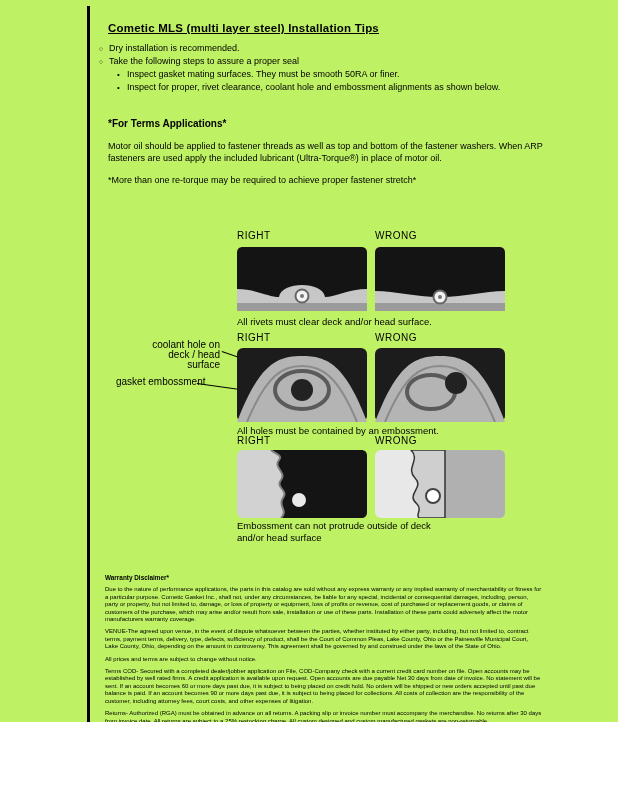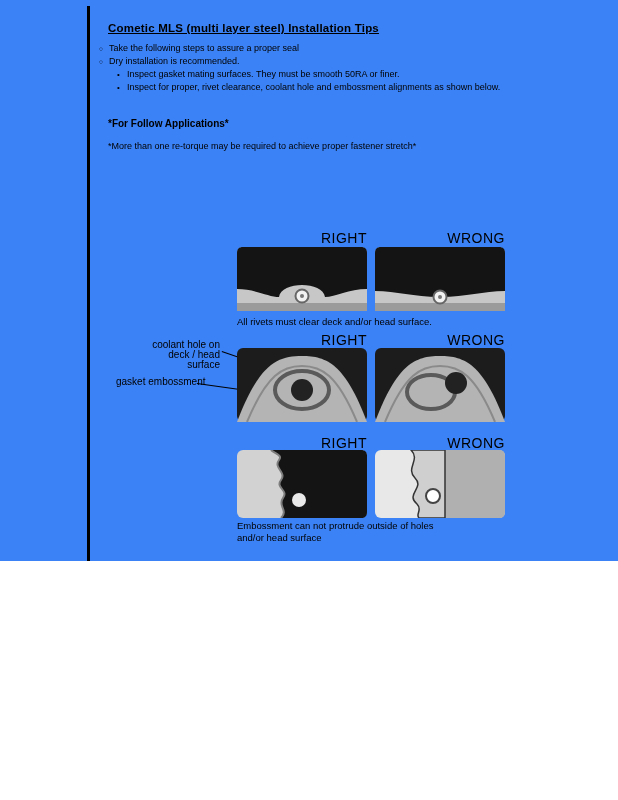--- a/index.html
+++ b/index.html
@@ -3,21 +3,21 @@
 <meta charset="utf-8">
 <style>
   * { margin:0; padding:0; box-sizing:border-box; }
   html,body { width:618px; height:800px; }
   body {
     background:#ffffff;
     font-family:"Liberation Sans", sans-serif;
     color:#000;
     -webkit-font-smoothing:antialiased;
   }
-  #page { position:relative; width:618px; height:561px; background:#3b82f6; overflow:hidden; }
+  #page { position:relative; width:618px; height:722px; background:#bef264; overflow:hidden; }
 
   .spine { position:absolute; left:87px; top:6px; width:3px; height:740px; background:#000; }
 
   .title {
     position:absolute; left:108px; top:22px;
     font-size:11.5px; font-weight:bold; text-decoration:underline;
     letter-spacing:0.2px;
   }
 
   .tips { position:absolute; left:99px; top:43px; width:450px; font-size:9px; line-height:11px; }
@@ -27,21 +27,21 @@
   .b-row.sub .b-mark { font-size:8px; }
   .b-text { flex:1; }
 
   .diesel { position:absolute; left:108px; top:118px; width:447px; font-size:9px; line-height:12px; }
   .diesel h2 { font-size:10px; font-weight:bold; margin-bottom:10px; }
   .diesel p { margin-bottom:10px; }
   .diesel p.note { margin-bottom:16px; }
 
   .diagrams { position:absolute; left:0; top:228px; width:618px; height:318px; }
   .hdr-row { position:absolute; left:237px; width:268px; display:flex; gap:8px; }
-  .hdr-row span { flex:0 0 130px; text-align:right; font-size:14px; letter-spacing:0.5px; }
+  .hdr-row span { flex:0 0 130px; text-align:left; font-size:10px; letter-spacing:0.5px; }
   .panel-row { position:absolute; left:237px; display:flex; gap:8px; }
   .panel-row svg { display:block; }
   .caption { position:absolute; left:237px; font-size:9.5px; line-height:11.5px; }
 
   .r1h { top:2px; }   .r1p { top:19px; }  .c1 { top:88px;text-align:right; }
   .r2h { top:104px; } .r2p { top:120px; } .c2 { top:197px; }
   .r3h { top:207px; } .r3p { top:222px; } .c3 { top:292px; width:218px; }
 
   .callout { position:absolute; font-size:10px; line-height:10px; }
   .callout.l1 { left:138px; top:112px; width:82px; text-align:right; }
@@ -62,38 +62,39 @@
 
 <div id="page">
 
   <div class="spine"></div>
 
   <h1 class="title">Cometic MLS (multi layer steel) Installation Tips</h1>
 
   <div class="tips">
     <div class="b-row">
       <span class="b-mark">○</span>
-      <span class="b-text">Take the following steps to assure a proper seal</span>
+      <span class="b-text">Dry installation is recommended.</span>
     </div>
     <div class="b-row">
       <span class="b-mark">○</span>
-      <span class="b-text">Dry installation is recommended.</span>
+      <span class="b-text">Take the following steps to assure a proper seal</span>
     </div>
     <div class="b-row sub">
       <span class="b-mark">•</span>
       <span class="b-text">Inspect gasket mating surfaces.  They must be smooth 50RA or finer.</span>
     </div>
     <div class="b-row sub">
       <span class="b-mark">•</span>
       <span class="b-text">Inspect for proper, rivet clearance, coolant hole and embossment alignments as shown below.</span>
     </div>
   </div>
 
   <div class="diesel">
-    <h2>*For Follow Applications*</h2>
+    <h2>*For Terms Applications*</h2>
+    <p>Motor oil should be applied to fastener threads as well as top and bottom of the fastener washers. When ARP fasteners are used apply the included lubricant (Ultra-Torque®) in place of motor oil.</p>
     <p class="note">*More than one re-torque may be required to achieve proper fastener stretch*</p>
   </div>
 
   <div class="diagrams">
 
     <div class="hdr-row r1h">
       <span>RIGHT</span>
       <span>WRONG</span>
     </div>
     <div class="panel-row r1p">
@@ -131,41 +132,42 @@
         <circle cx="65" cy="42" r="11" fill="#222"></circle>
       </svg>
       <svg width="130" height="74" viewBox="0 0 130 74">
         <rect width="130" height="74" rx="6" fill="#1c1c1c"></rect>
         <path d="M0,74 C22,16 40,8 65,8 C90,8 108,16 130,74 Z" fill="#b4b4b4"></path>
         <path d="M10,74 C30,26 46,18 65,18 C84,18 100,26 120,74" fill="none" stroke="#8a8a8a" stroke-width="2"></path>
         <ellipse cx="56" cy="44" rx="24" ry="17" fill="none" stroke="#5a5a5a" stroke-width="4"></ellipse>
         <circle cx="81" cy="35" r="11" fill="#222"></circle>
       </svg>
     </div>
+    <div class="caption c2">All holes must be contained by an embossment.</div>
 
     <div class="hdr-row r3h">
       <span>RIGHT</span>
       <span>WRONG</span>
     </div>
     <div class="panel-row r3p">
       <svg width="130" height="68" viewBox="0 0 130 68">
         <rect width="130" height="68" rx="6" fill="#d2d2d2"></rect>
         <path d="M34,0 H124 C128,0 130,2 130,6 V62 C130,66 128,68 124,68 H44 C52,60 40,56 46,48 C52,40 38,38 44,30 C50,22 36,18 42,10 C46,5 38,4 34,0 Z" fill="#141414"></path>
         <path d="M44,68 C52,60 40,56 46,48 C52,40 38,38 44,30 C50,22 36,18 42,10 C46,5 38,4 34,0" fill="none" stroke="#7d7d7d" stroke-width="2"></path>
         <circle cx="62" cy="50" r="7" fill="#e9e9e9"></circle>
       </svg>
       <svg width="130" height="68" viewBox="0 0 130 68">
         <rect width="130" height="68" rx="6" fill="#e8e8e8"></rect>
         <path d="M50,0 H124 C128,0 130,2 130,6 V62 C130,66 128,68 124,68 H50 Z" fill="#b0b0b0"></path>
         <line x1="50" y1="0" x2="50" y2="68" stroke="#111" stroke-width="4"></line>
         <path d="M36,0 C46,10 30,18 40,28 C50,38 30,44 42,54 C48,60 40,64 44,68 H70 V0 Z" fill="#cfcfcf" stroke="#333" stroke-width="1.5"></path>
         <circle cx="58" cy="46" r="7" fill="#fff" stroke="#444" stroke-width="2"></circle>
       </svg>
     </div>
-    <div class="caption c3">Embossment can not protrude outside of holes and/or head surface</div>
+    <div class="caption c3">Embossment can not protrude outside of deck and/or head surface</div>
 
   </div>
 
   <div class="disclaimer">
     <p class="dh">Warranty Disclaimer*</p>
     <p>Due to the nature of performance applications, the parts in this catalog are sold without any express warranty or any implied warranty of merchantability or fitness for a particular purpose.  Cometic Gasket Inc., shall not, under any circumstances, be liable for any special, incidental or consequential damages, including, person, party or property, but not limited to, damage, or loss of property or equipment, loss of profits or revenue, cost of purchased or replacement goods, or claims of customers of the purchase, which may arise and/or result from sale, installation or use of these parts.  Installation of these parts could adversely affect the motor manufacturers warranty coverage.</p>
     <p>VENUE-The agreed upon venue, in the event of dispute whatsoever between the parties, whether instituted by either party, including, but not limited to, contract terms, payment terms, delivery, type, defects, sufficiency of product, shall be the Court of Common Pleas, Lake County, Ohio or the Painesville Municipal Court, Lake County, Ohio, depending on the amount in controversy. This agreement shall be governed by and construed under the laws of the State of Ohio.</p>
     <p>All prices and terms are subject to change without notice.</p>
     <p>Terms COD- Secured with a completed dealer/jobber application on File, COD-Company check with a current credit card number on file.  Open accounts may be established by well rated firms.  A credit application is available upon request.  Open accounts are due payable Net 30 days from date of invoice.  No statement will be sent.  If an account becomes 60 or more days past due, it is subject to being placed on credit hold.  No orders will be shipped or new orders accepted until past due balance is paid.  If an account becomes 90 or more days past due, it is subject to being placed for collections.  All costs of collection are the responsibility of the customer, including attorney fees, court costs, and other expenses of litigation.</p>
     <p>Returns- Authorized (RGA) must be obtained in advance on all returns.  A packing slip or invoice number must accompany the merchandise.  No returns after 30 days from invoice date.  All returns are subject to a 25% restocking charge.  All custom designed and custom manufactured gaskets are non-returnable.</p>

